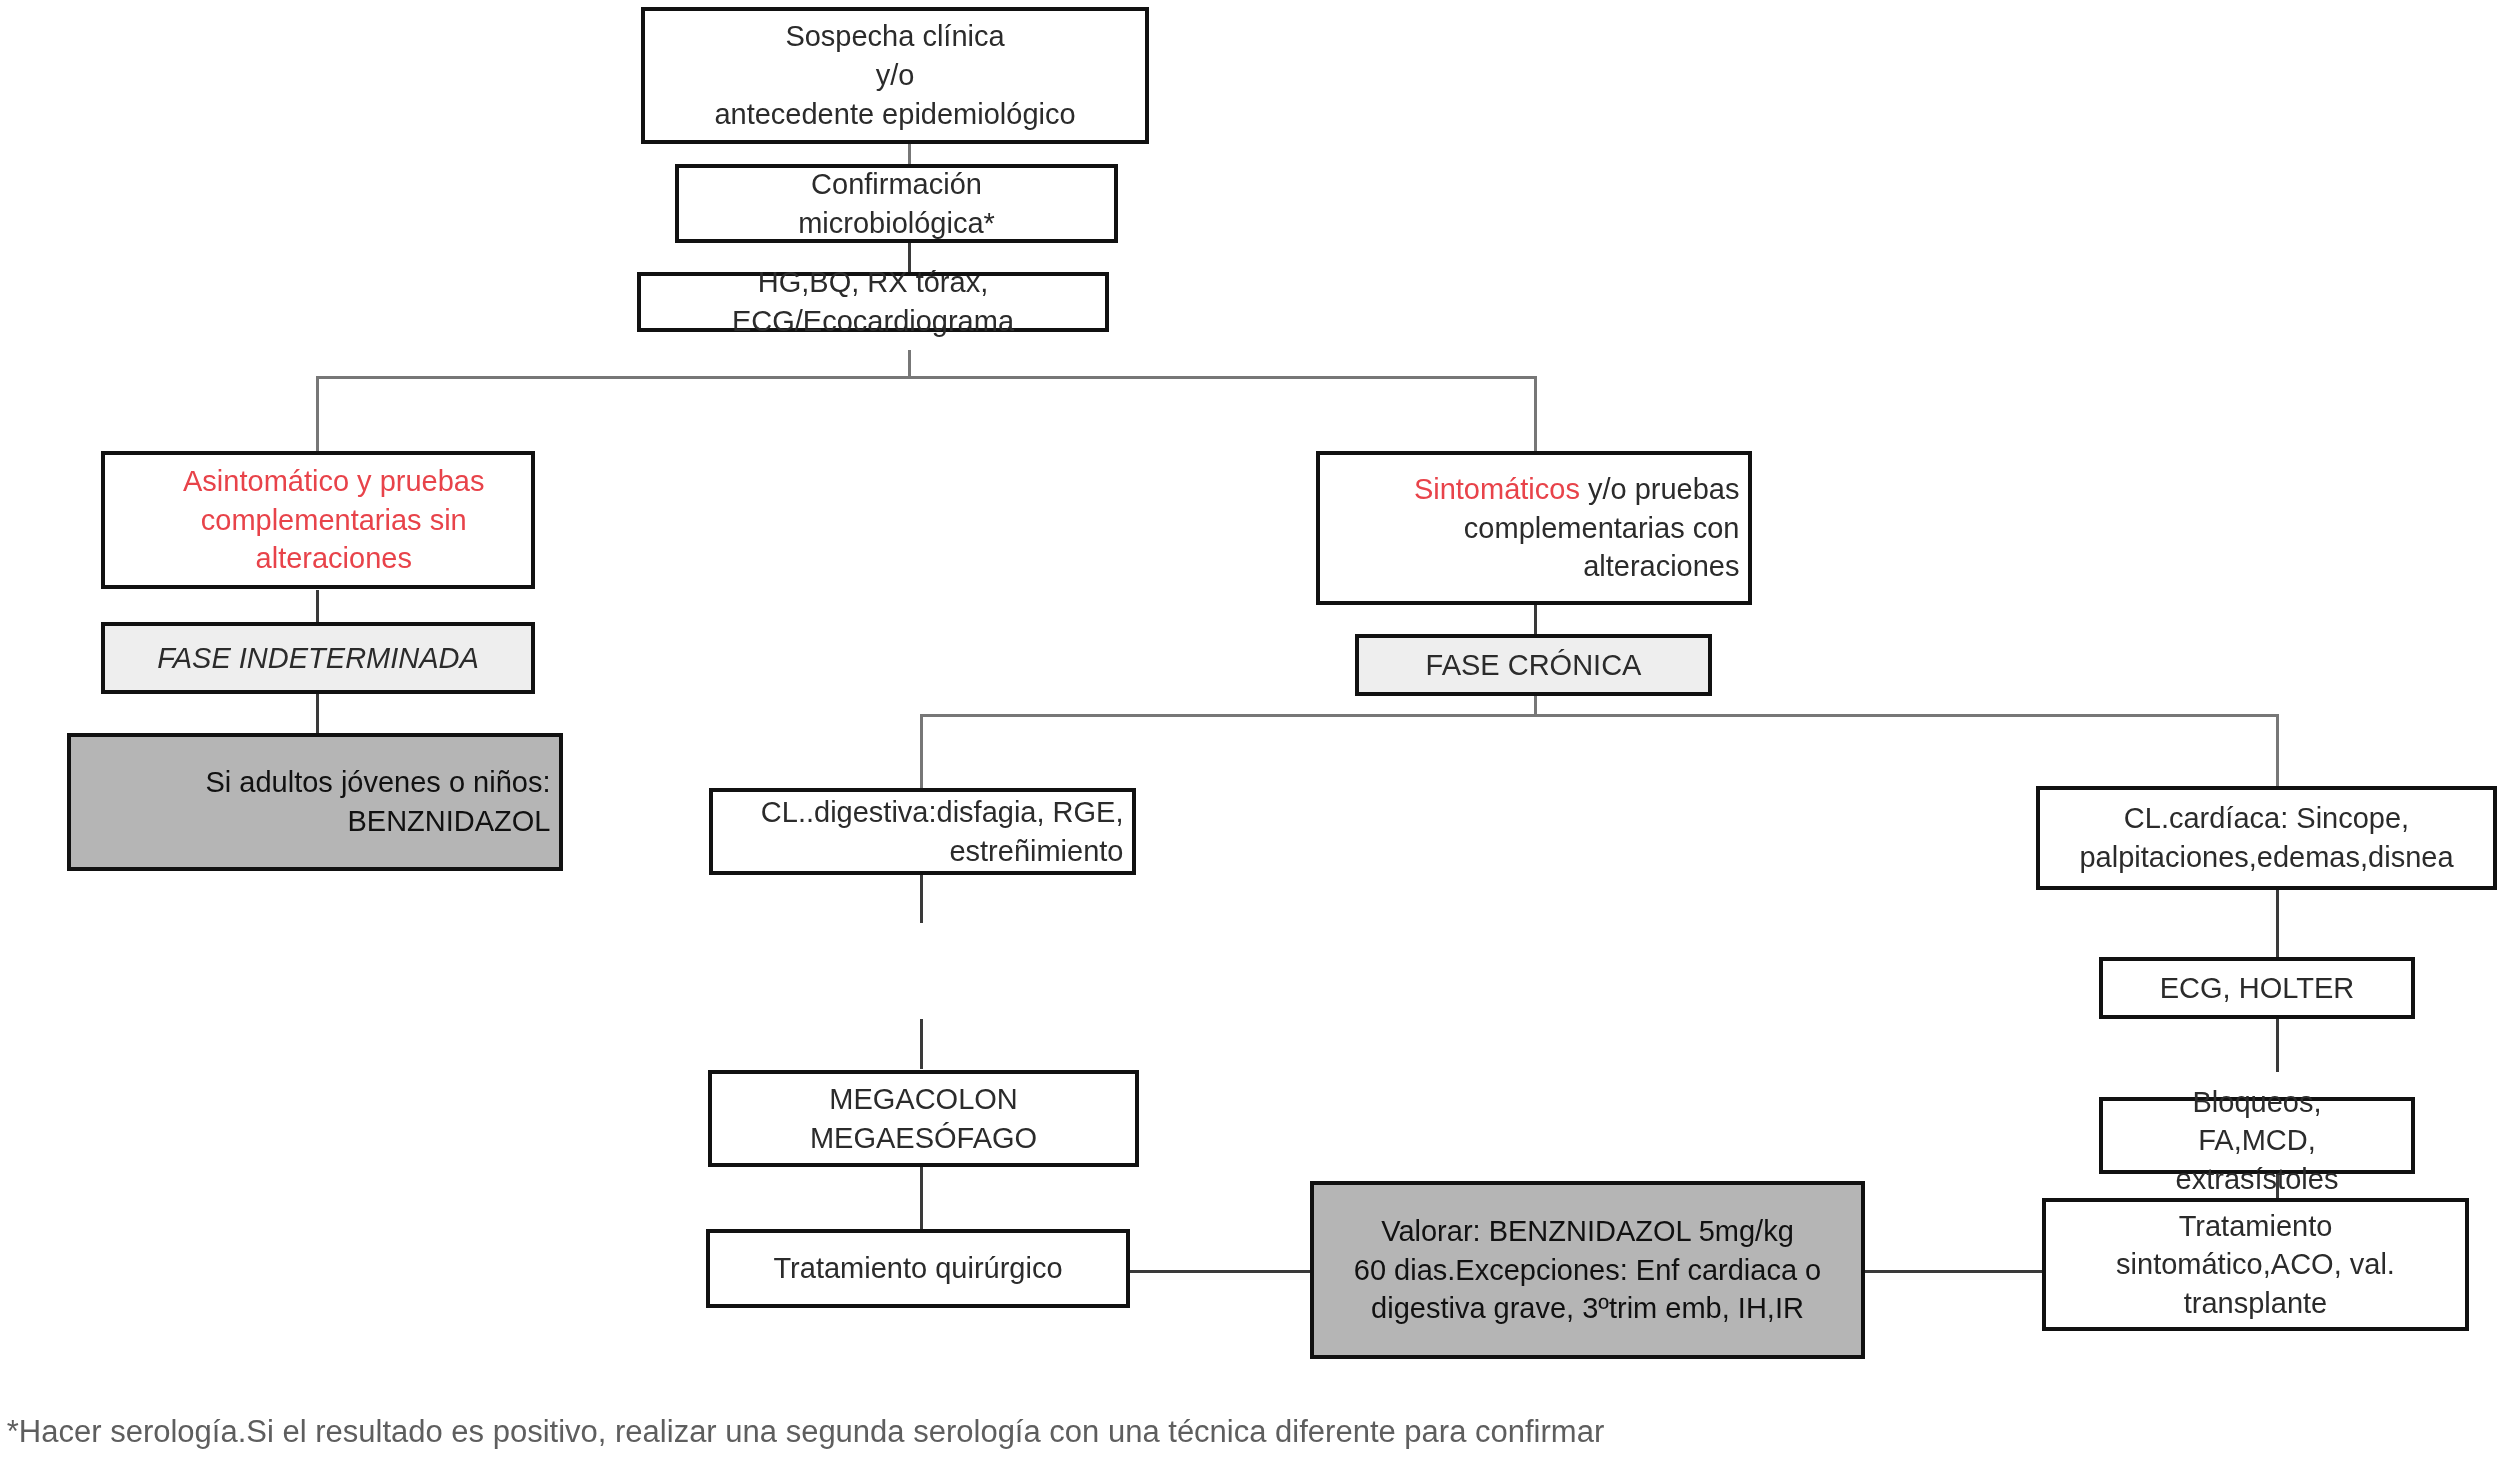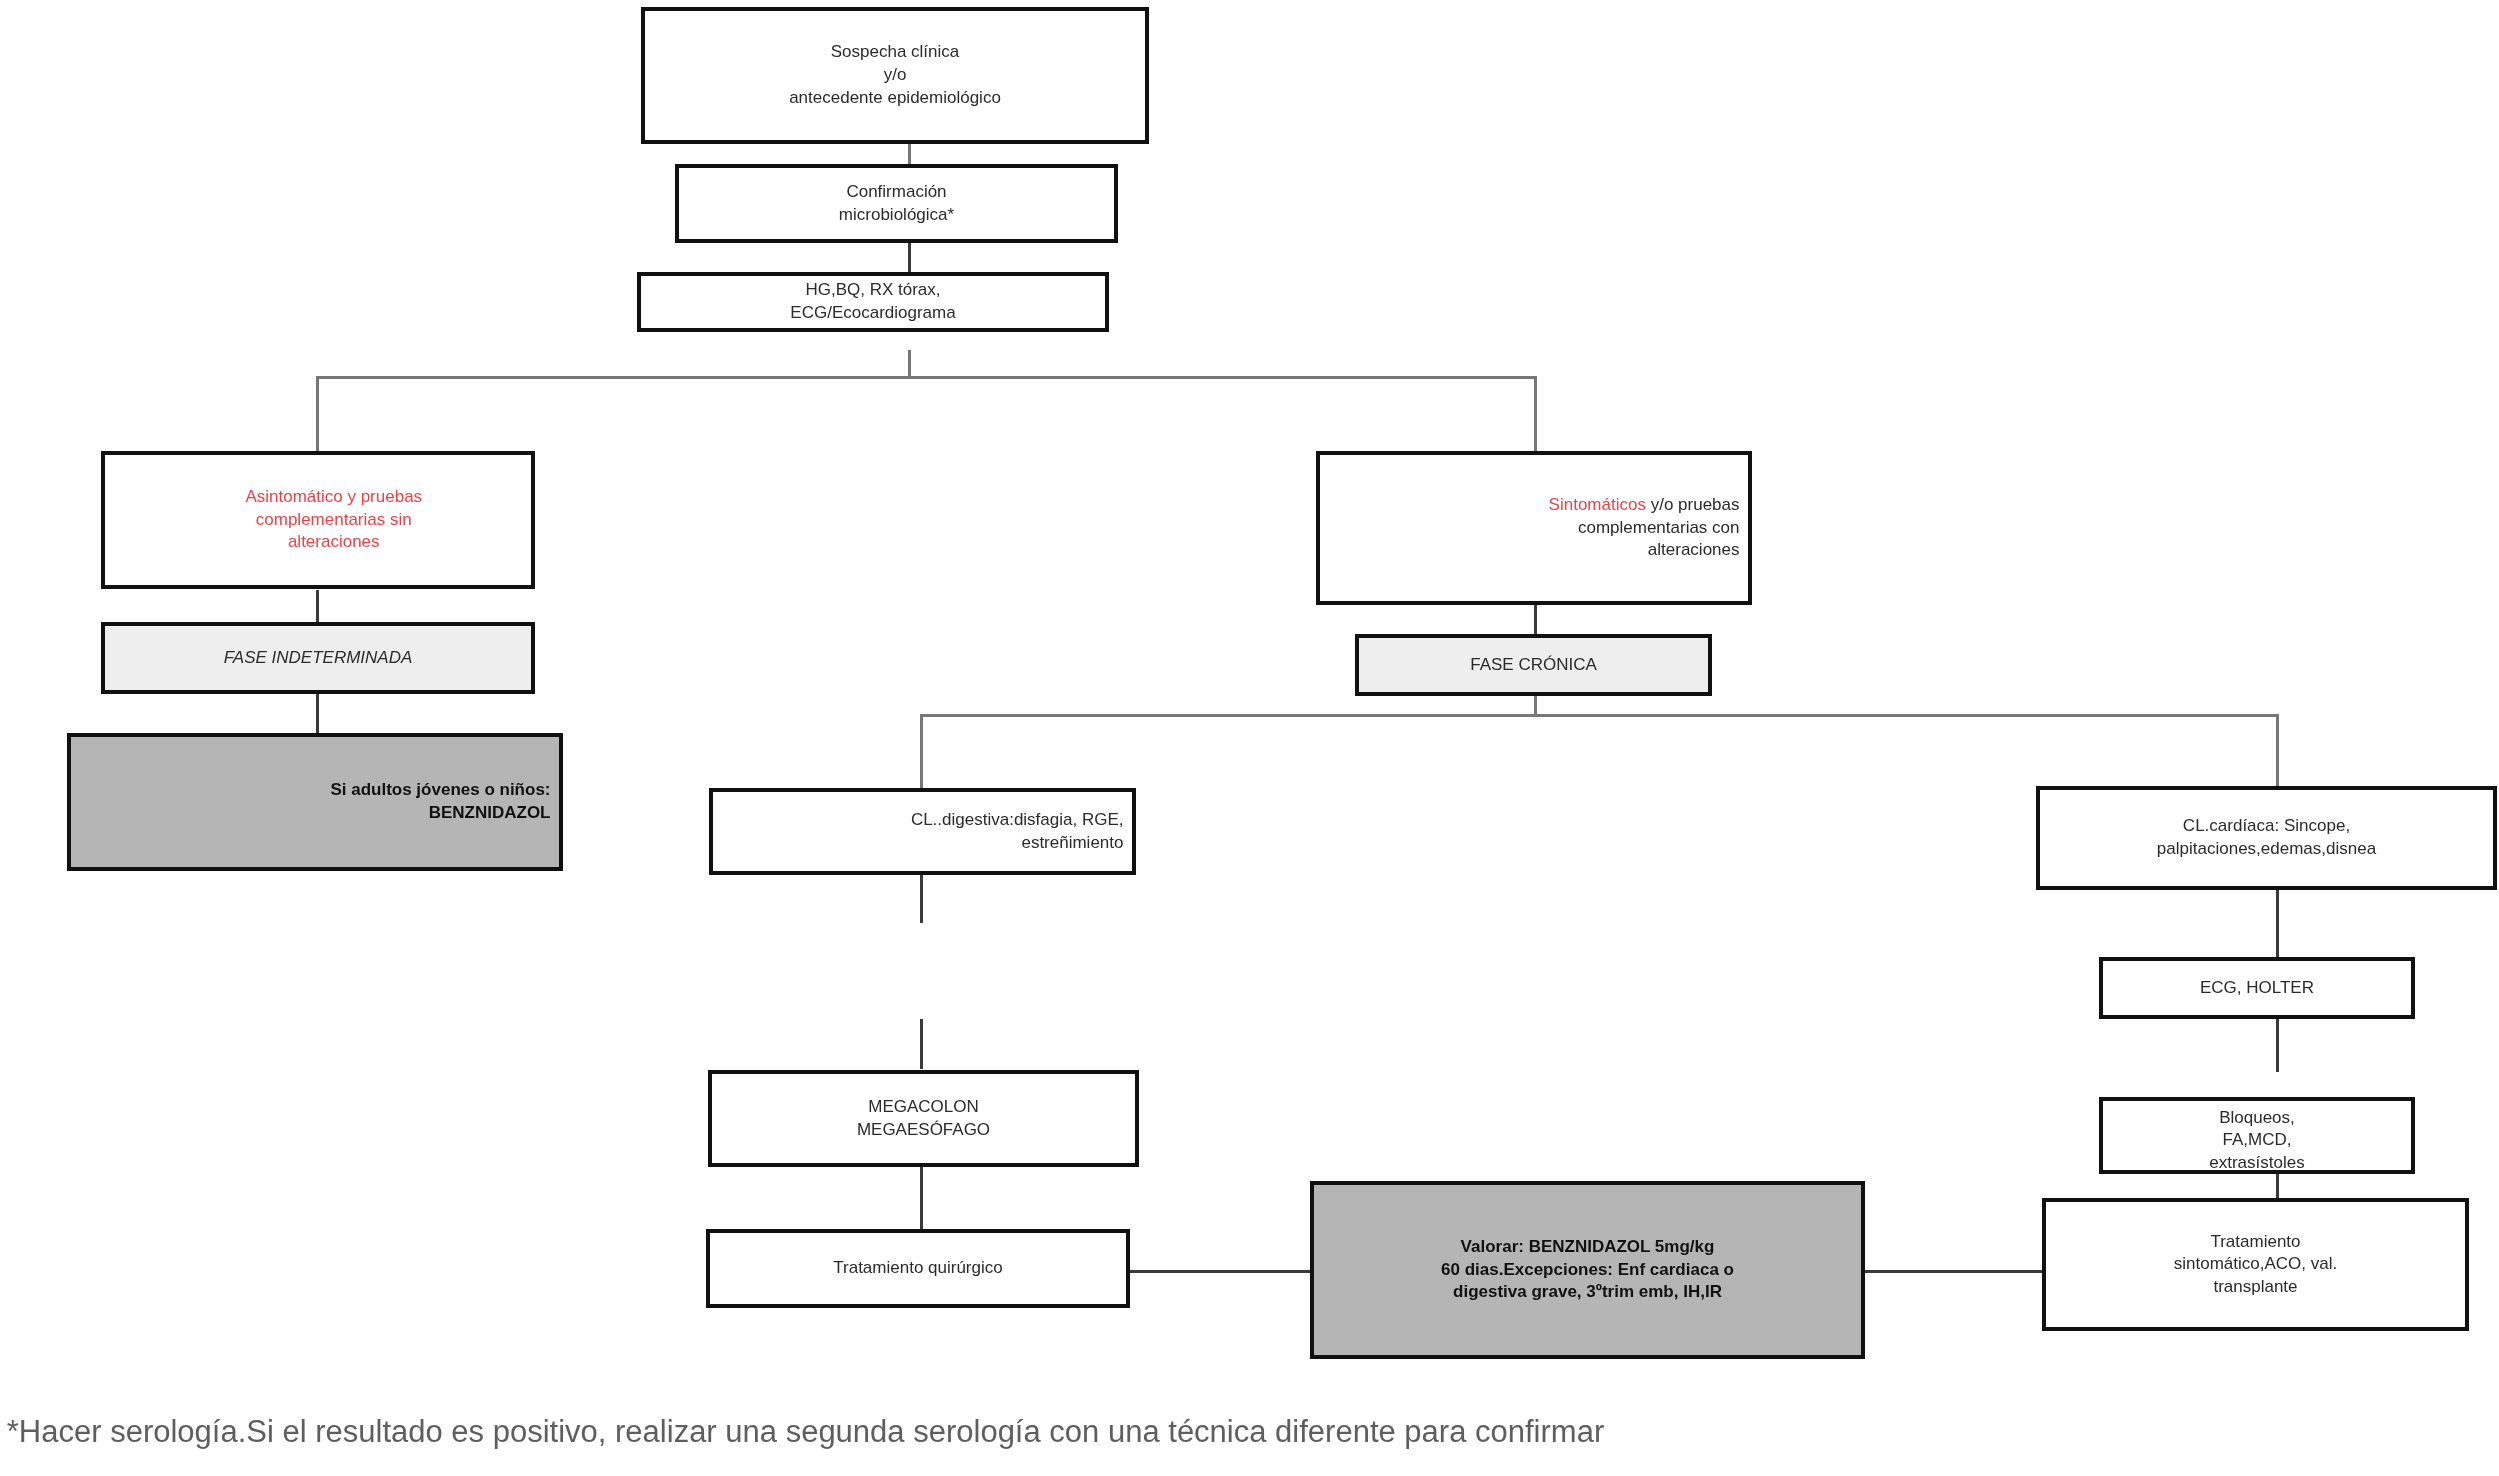--- a/index.html
+++ b/index.html
@@ -19,30 +19,30 @@
   .node {
     position: absolute;
     box-sizing: border-box;
     border: 4.3px solid #111111;
     background: #ffffff;
     display: flex;
     align-items: center;
     justify-content: center;
     text-align: center;
     color: #2b2b2b;
-    font-size: 17px;
+    font-size: 29px;
     line-height: 1.33;
     padding: 3.4px 8.5px;
     z-index: 3;
   }
   .node .txt { display: block; width: 100%; }
   .node.left-align   { justify-content: flex-start; text-align: right; padding-left: 19px; }
   .node.shade-light  { background: #eeeeee; }
   .node.shade-medium { background: #b5b5b5; }
-  .node.bold         { font-weight: bold; color: #111111; }
+  .node.bold         { font-weight: normal; color: #111111; }
   .node.overflow     { overflow: visible; }
 
   
   .red { color: #e8434a; }
 
   
   .conn {
     position: absolute;
     background: #777777;
     z-index: 1;

